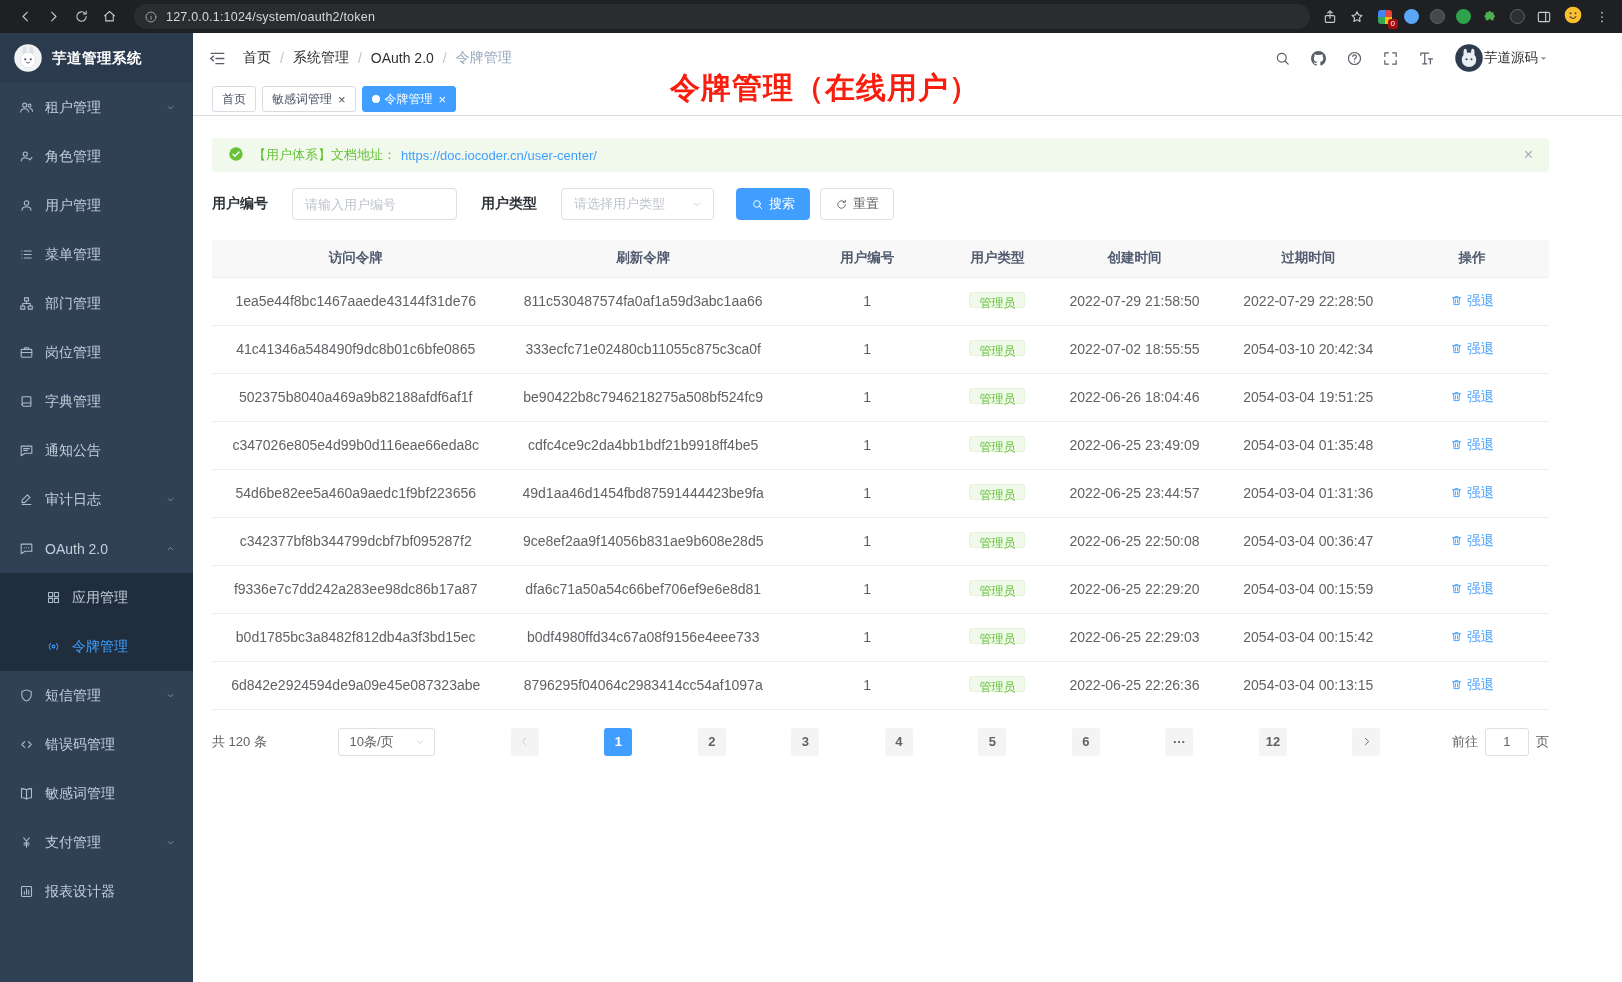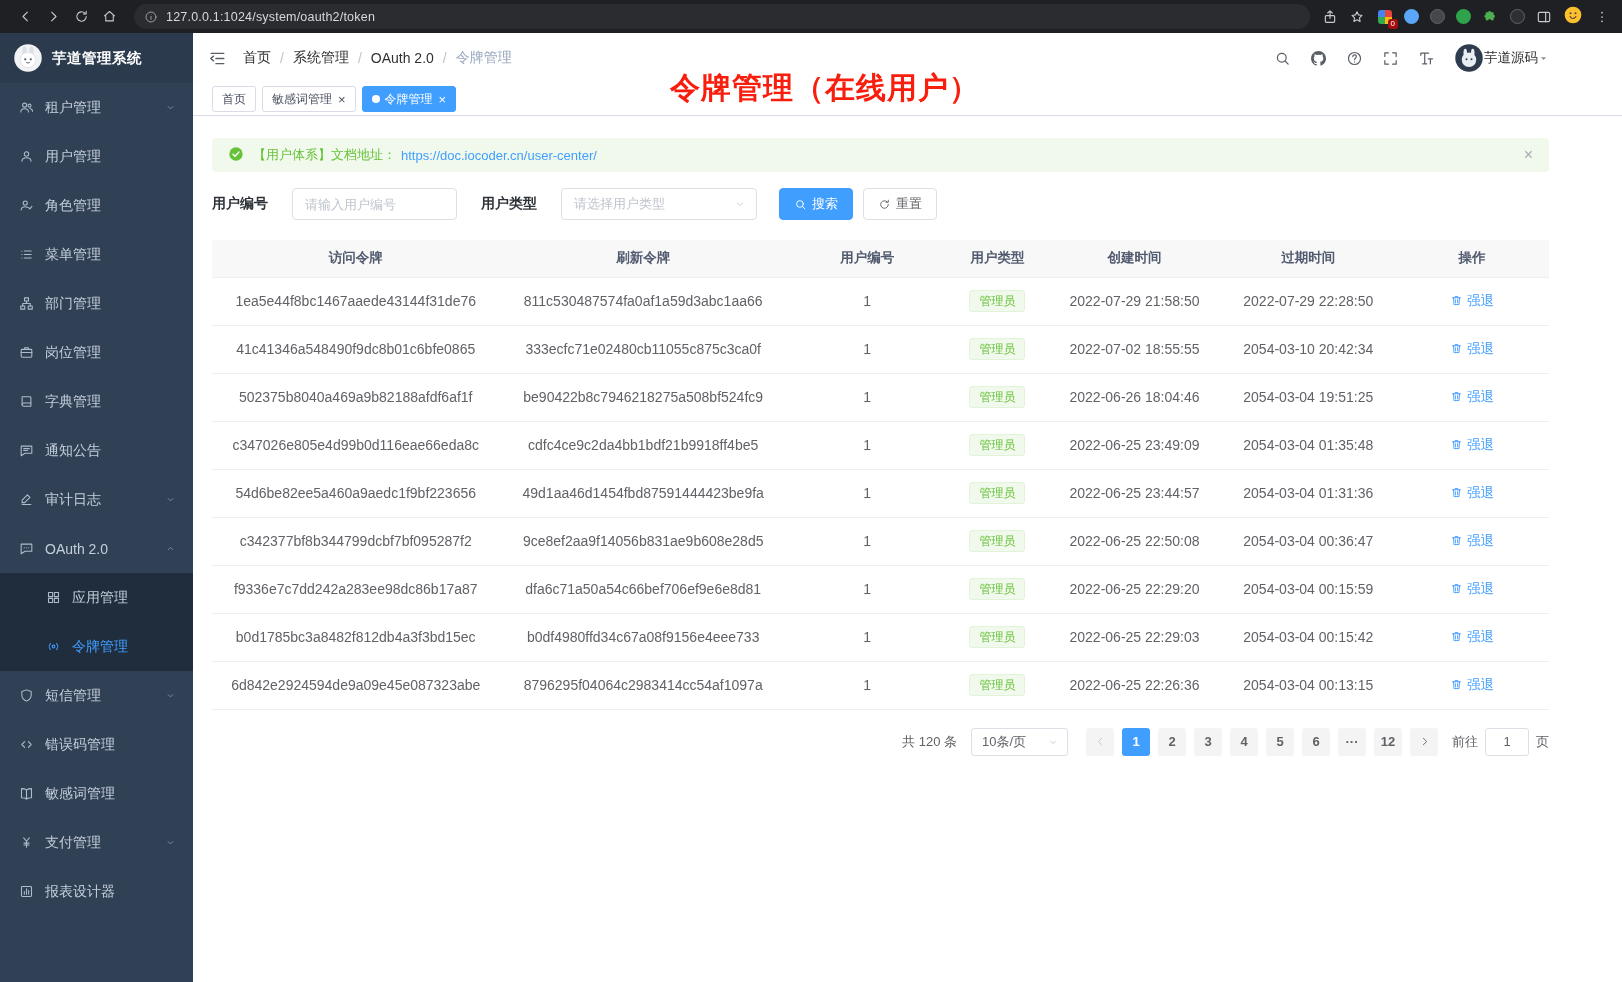--- a/index.html
+++ b/index.html
@@ -75,35 +75,35 @@
 .alert{display:flex;align-items:center;height:34px;background:#f0f9eb;border-radius:4px;padding:0 16px;font-size:13px;margin-bottom:6px}
 .alert-check svg{width:16px;height:16px}
 .alert-text{color:#67c23a;margin-left:9px}
 .alert-link{color:#409eff;margin-left:5px;text-decoration:none;cursor:pointer}
 .alert-close{margin-left:auto;color:#a8abb2;font-size:16px;line-height:1;cursor:pointer}
 
 .filters{display:flex;align-items:center;margin:16px 0 20px}
 .flabel{font-weight:700;color:#2d3238;margin-right:24px;font-size:14px}
 .finput{width:165px;height:32px;border:1px solid #dcdfe6;border-radius:4px;padding:0 12px;font-size:13px;color:#606266;font-family:inherit;margin-right:12px;outline:none}
 .finput::placeholder{color:#bfc4cc}
-.fselect{width:196px;height:32px;border:1px solid #dcdfe6;border-radius:4px;display:flex;align-items:center;justify-content:space-between;padding:0 10px 0 12px;color:#bfc4cc;font-size:13px;margin-right:12px;cursor:pointer;background:#fff}
+.fselect{width:153px;height:32px;border:1px solid #dcdfe6;border-radius:4px;display:flex;align-items:center;justify-content:space-between;padding:0 10px 0 12px;color:#bfc4cc;font-size:13px;margin-right:12px;cursor:pointer;background:#fff}
 .scaret{color:#c0c4cc}
 .scaret svg{width:12px;height:12px}
 .btn{height:32px;display:inline-flex;align-items:center;gap:5px;padding:0 14px;border:1px solid #dcdfe6;background:#fff;border-radius:4px;font-size:13px;color:#606266;cursor:pointer;font-family:inherit;margin-left:10px}
 .btn.primary{background:#409eff;border-color:#409eff;color:#fff}
 .btn [data-icon] svg{width:13px;height:13px}
 
 table.grid{width:100%;border-collapse:collapse;table-layout:fixed;font-size:14px;color:#606266}
 .grid th{height:37px;background:#f8f8f9;color:#515a6e;font-weight:700;font-size:13.5px;border-bottom:1px solid #ebeef5;text-align:center}
 .grid td{height:48px;border-bottom:1px solid #ebeef5;text-align:center;overflow:hidden;white-space:nowrap;text-overflow:ellipsis}
-.tag{display:inline-block;height:22px;line-height:20px;padding:0 9px;border:1px solid #e1f3d8;background:#f0f9eb;color:#67c23a;font-size:12px;border-radius:3px}
+.tag{display:inline-block;height:16px;line-height:20px;padding:0 9px;border:1px solid #e1f3d8;background:#f0f9eb;color:#67c23a;font-size:12px;border-radius:3px}
 .action{color:#409eff;display:inline-flex;align-items:center;gap:4px;font-size:13.5px;cursor:pointer;text-decoration:none}
 .aicon svg{width:13px;height:13px}
 
-.pagination{display:flex;align-items:center;justify-content:flex-end;margin-top:18px;font-size:13px;color:#606266}
+.pagination{display:flex;align-items:center;justify-content:space-between;margin-top:18px;font-size:13px;color:#606266}
 .pg-total{margin-right:14px}
 .pg-sizer{width:97px;height:28px;border:1px solid #dcdfe6;border-radius:3px;display:inline-flex;align-items:center;justify-content:space-between;padding:0 8px 0 10px;margin-right:14px;cursor:pointer;background:#fff}
 .pg-btn{min-width:28px;height:28px;padding:0 3px;margin:0 4px;background:#f4f4f5;border-radius:3px;display:inline-flex;align-items:center;justify-content:center;color:#606266;cursor:pointer;font-weight:600;font-size:13px}
 .pg-btn.active{background:#409eff;color:#fff}
 .pg-btn.disabled{color:#c0c4cc}
 .pg-btn svg{width:13px;height:13px}
 .pg-jump{display:inline-flex;align-items:center;gap:7px;margin-left:10px}
 .pg-input{width:44px;height:28px;border:1px solid #dcdfe6;border-radius:3px;text-align:center;font-size:13px;color:#606266;font-family:inherit;outline:none}
 
 
@@ -220,37 +220,37 @@
             </svg>
           </span>
           <span class="mlabel">租户管理</span>
           <span class="chev" data-icon="chevron-down">
             <svg viewBox="0 0 24 24" fill="none" stroke="currentColor" stroke-width="1.7" stroke-linecap="round" stroke-linejoin="round">
               <path d="M7 10l5 5 5-5"></path>
             </svg>
           </span>
         </div>
         <div class="menu-item">
-          <span class="micon" data-icon="user">
-            <svg viewBox="0 0 24 24" fill="none" stroke="currentColor" stroke-width="1.7" stroke-linecap="round" stroke-linejoin="round">
-              <circle cx="12" cy="8" r="3.5"></circle>
-              <path d="M4.8 19.5c0-3.5 3.2-5.6 7.2-5.6s7.2 2.1 7.2 5.6"></path>
-            </svg>
-          </span>
-          <span class="mlabel">用户管理</span>
-        </div>
-        <div class="menu-item">
           <span class="micon" data-icon="role">
             <svg viewBox="0 0 24 24" fill="none" stroke="currentColor" stroke-width="1.7" stroke-linecap="round" stroke-linejoin="round">
               <circle cx="10" cy="8" r="3.3"></circle>
               <path d="M3.5 19.3c0-3.3 2.9-5.3 6.5-5.3 1.6 0 3 .4 4.2 1.1"></path>
               <path d="M15.5 15.5l1.8 1.8 3.4-3.8"></path>
             </svg>
           </span>
           <span class="mlabel">角色管理</span>
+        </div>
+        <div class="menu-item">
+          <span class="micon" data-icon="user">
+            <svg viewBox="0 0 24 24" fill="none" stroke="currentColor" stroke-width="1.7" stroke-linecap="round" stroke-linejoin="round">
+              <circle cx="12" cy="8" r="3.5"></circle>
+              <path d="M4.8 19.5c0-3.5 3.2-5.6 7.2-5.6s7.2 2.1 7.2 5.6"></path>
+            </svg>
+          </span>
+          <span class="mlabel">用户管理</span>
         </div>
         <div class="menu-item">
           <span class="micon" data-icon="list">
             <svg viewBox="0 0 24 24" fill="none" stroke="currentColor" stroke-width="1.7" stroke-linecap="round" stroke-linejoin="round">
               <path d="M8.5 6.5h11M8.5 12h11M8.5 17.5h11"></path>
               <circle cx="4.7" cy="6.5" r="0.9" fill="currentColor" stroke="none"></circle>
               <circle cx="4.7" cy="12" r="0.9" fill="currentColor" stroke="none"></circle>
               <circle cx="4.7" cy="17.5" r="0.9" fill="currentColor" stroke="none"></circle>
             </svg>
           </span>

